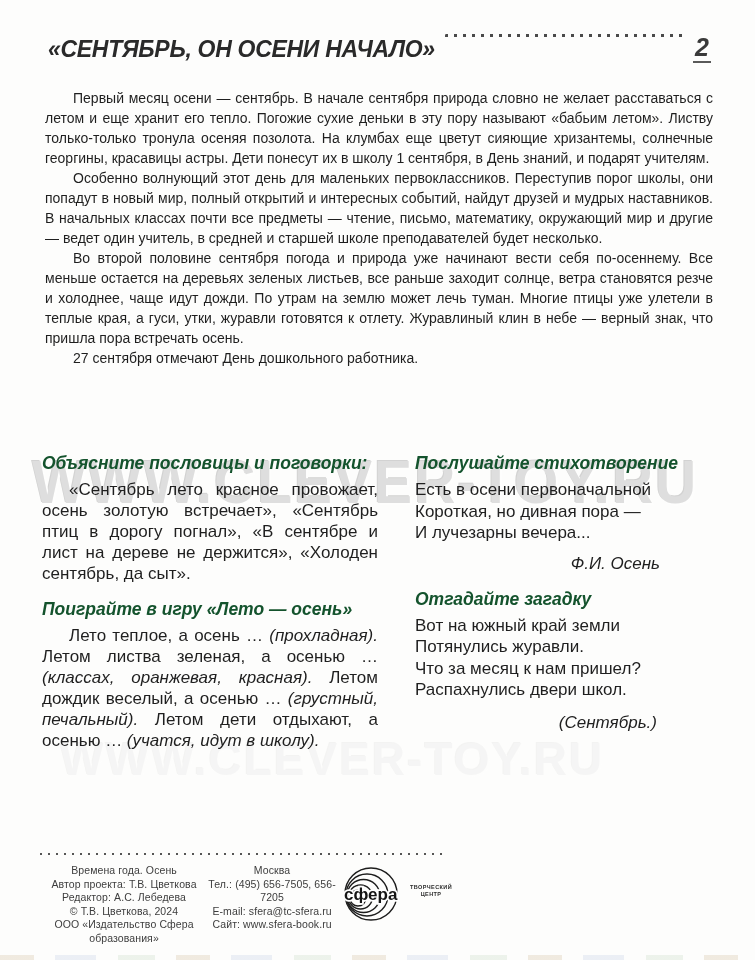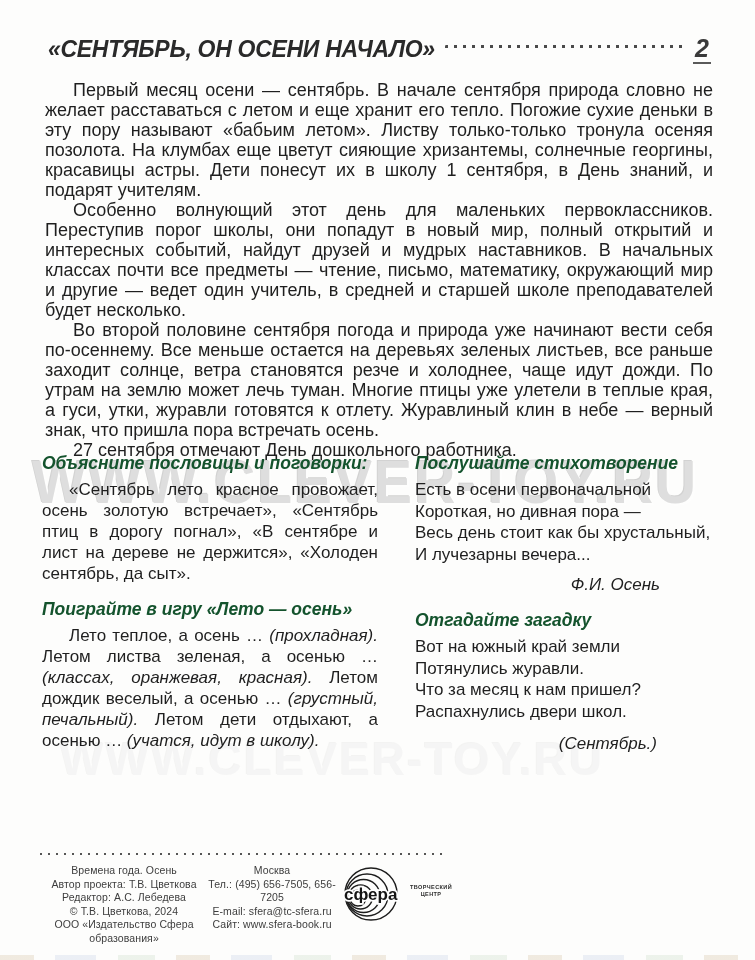--- a/index.html
+++ b/index.html
@@ -9,21 +9,21 @@
     margin:0 auto;
     background:#fdfdfc;
     overflow:hidden;
     font-family:"Liberation Sans", sans-serif;
     color:#1f1f1f;
   }
 
   
   .title-row{
     position:absolute;left:48px;right:44px;top:34px;
-    display:flex;align-items:center;
+    display:flex;align-items:flex-start;
     z-index:2;
   }
   .title-row h1{
     margin:0;
     font-size:23px;line-height:30px;
     font-weight:bold;font-style:italic;
     letter-spacing:-0.3px;
     color:#2a2a2a;
     white-space:nowrap;
   }
@@ -37,23 +37,23 @@
   .pagenum{
     font-size:25px;line-height:26px;
     font-weight:bold;font-style:italic;
     color:#3a3a3a;
     border-bottom:2px solid #5a5a5a;
     padding:0 2px 1px 2px;
   }
 
   
   .intro{
-    position:absolute;left:45px;top:80px;width:668px;
-    z-index:2;
-    font-size:18px;line-height:20px;
+    position:absolute;left:45px;top:88px;width:668px;
+    z-index:2;
+    font-size:14px;line-height:20px;
     text-align:justify;
   }
   .intro p{margin:0;text-indent:28px;}
 
   
   .watermark{
     position:absolute;
     z-index:1;
     font-weight:bold;
     color:#cccccc;
@@ -164,21 +164,20 @@
 
       <h2 class="second">Поиграйте в игру «Лето — осень»</h2>
       <p><span>Лето теплое, а осень … </span><span class="it">(прохладная).</span><span> Летом листва зеленая, а осенью … </span><span class="it">(классах, оранжевая, красная).</span><span> Летом дождик веселый, а осенью … </span><span class="it">(грустный, печальный).</span><span> Летом дети отдыхают, а осенью … </span><span class="it">(учатся, идут в школу).</span></p>
     </div>
 
     <div class="col-right">
       <h2>Послушайте стихотворение</h2>
       <div class="poem">
         <div>Есть в осени первоначальной</div>
         <div>Короткая, но дивная пора —</div>
-        <div>Весь день стоит как бы хрустальный,</div>
         <div>И лучезарны вечера...</div>
       </div>
       <div class="author">Ф.И. Осень</div>
 
       <h2 class="second">Отгадайте загадку</h2>
       <div class="poem">
         <div>Вот на южный край земли</div>
         <div>Потянулись журавли.</div>
         <div>Что за месяц к нам пришел?</div>
         <div>Распахнулись двери школ.</div>

